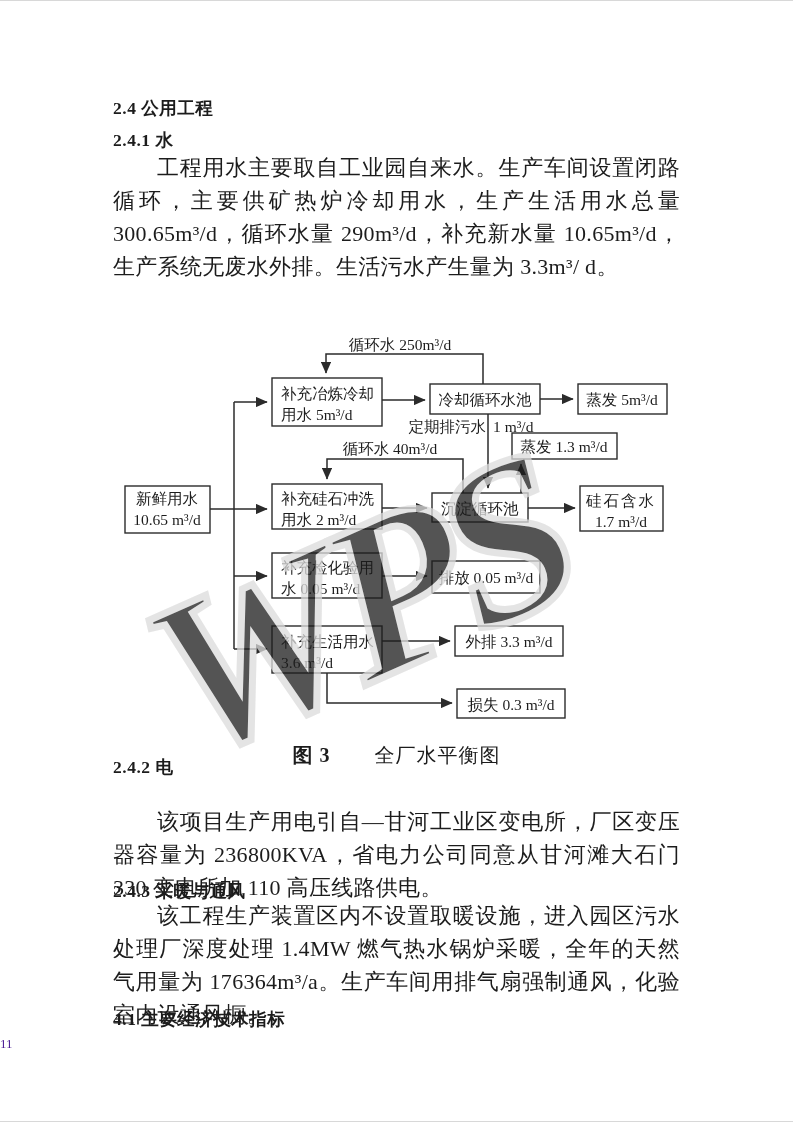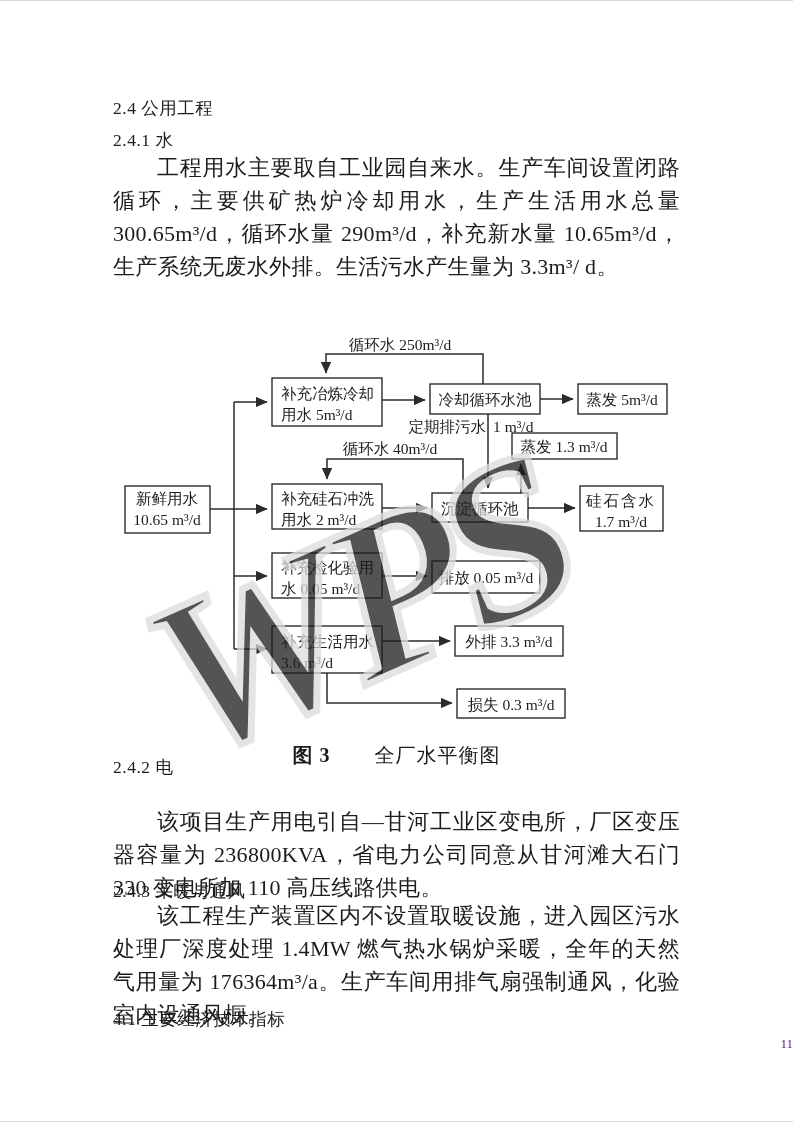--- a/index.html
+++ b/index.html
@@ -11,21 +11,21 @@
     border-top:1px solid #d8d8d8;
     border-bottom:1px solid #d8d8d8;
     box-sizing:border-box;
     font-family:"Liberation Serif","DejaVu Serif",serif;
     color:#1c1c1c;
     overflow:hidden;
   }
   .abs{position:absolute;}
   .heading{
     left:113px;width:570px;
-    font-weight:normal;
+    font-weight:bold;
     font-size:17.5px;
     letter-spacing:0.5px;
     white-space:nowrap;
   }
   .body-para{
     left:113px;width:567px;
     font-size:22px;
     line-height:33px;
     text-align:justify;
     text-indent:2em;
@@ -33,21 +33,21 @@
   }
   .fig-caption{
     left:113px;width:567px;
     font-size:20px;
     text-align:center;
     letter-spacing:1px;
   }
   .fig-caption .fig-no{margin-right:2.2em;font-weight:bold;}
   .page-number{
     left:0;width:793px;
-    text-align:right;
+    text-align:left;
     font-size:13px;
     color:#4c1d95;
   }
   svg text{
     font-family:"Liberation Serif","DejaVu Serif",serif;
     fill:#1c1c1c;
   }
   .box-rect{fill:#ffffff;stroke:#2b2b2b;stroke-width:1.4;}
   .flow{stroke:#2b2b2b;stroke-width:1.5;fill:none;}
   .bx{font-size:15.5px;}

